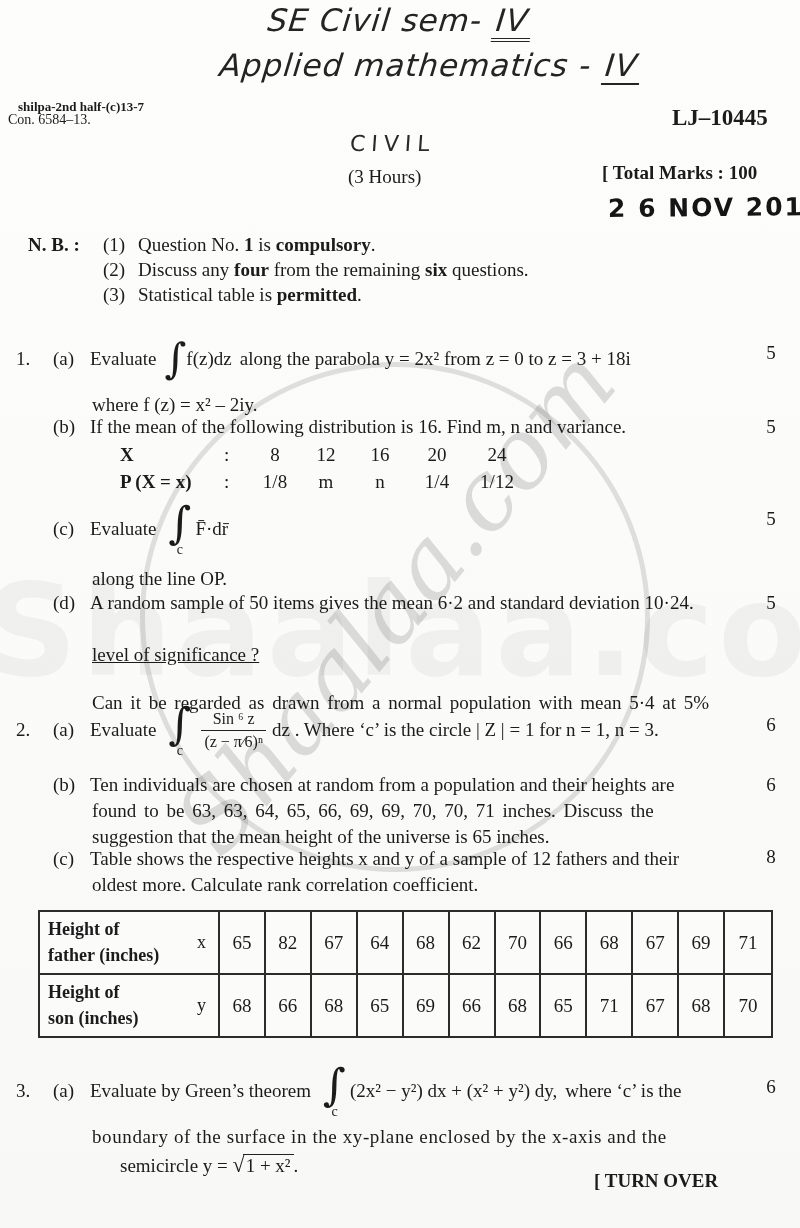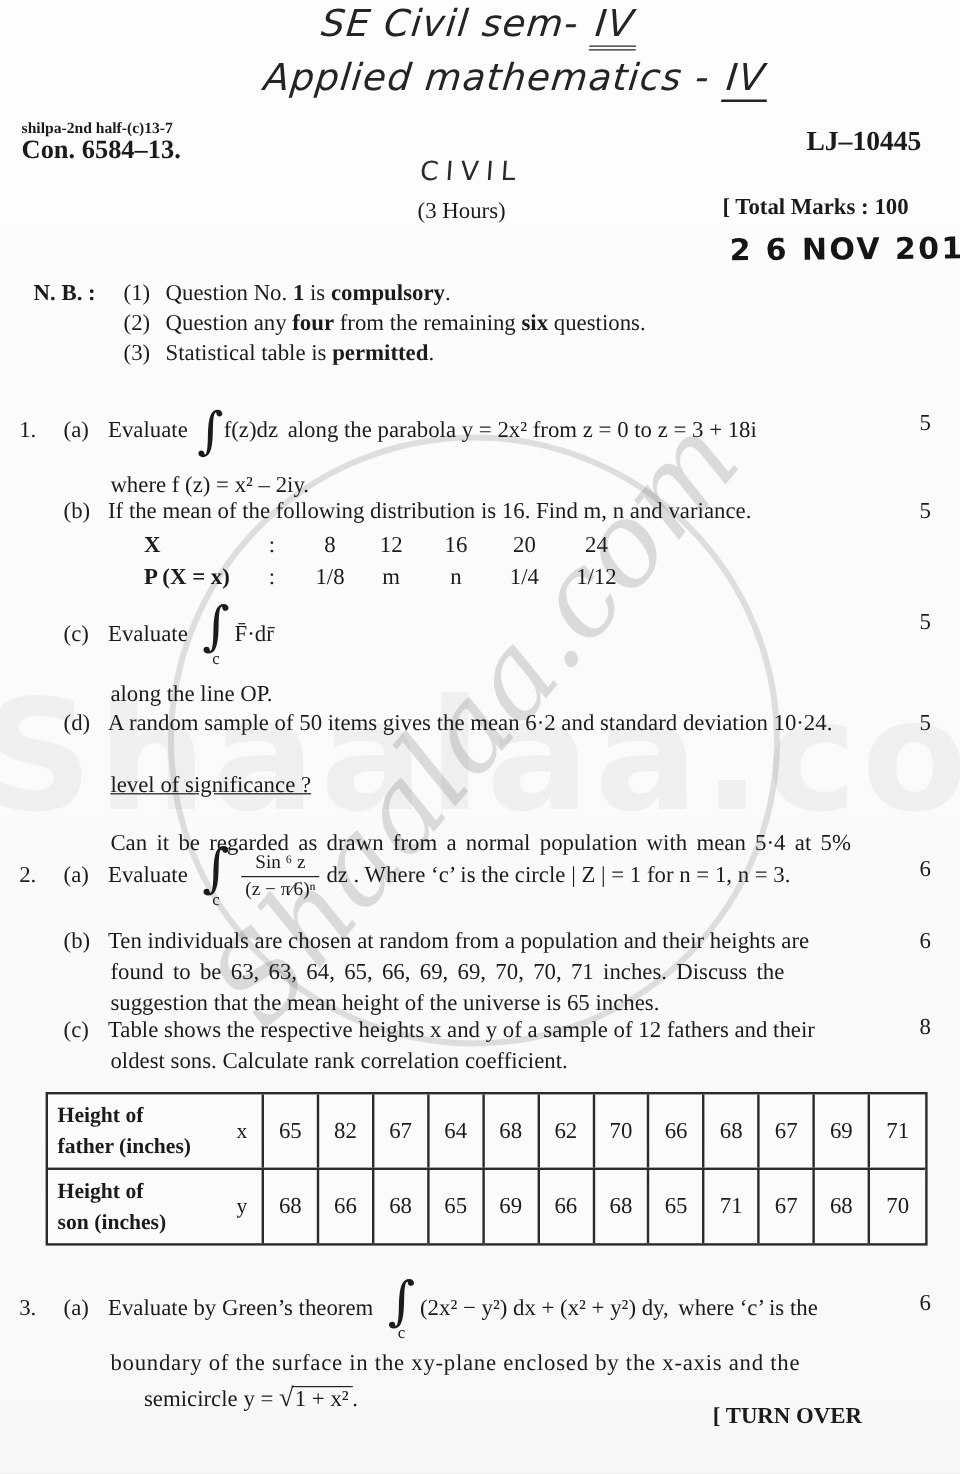--- a/index.html
+++ b/index.html
@@ -15,21 +15,21 @@
   .wm-diag{position:absolute;left:88px;top:552px;width:604px;text-align:center;font-family:"DejaVu Serif",serif;
            font-style:italic;font-size:96px;color:rgba(90,90,90,0.20);transform:rotate(-50deg);white-space:nowrap;}
 
   
   .hw{font-family:"DejaVu Sans",sans-serif;font-style:italic;color:#242424;letter-spacing:1px;transform:skewX(-6deg);}
   .hw1{left:268px;top:2px;font-size:31px;}
   .hw2{left:220px;top:47px;font-size:31px;}
   .hw-num-dbl{border-bottom:4px double #242424;padding:0 3px;}
   .hw-num-sgl{border-bottom:2px solid #242424;padding:0 3px;}
   .shilpa{left:18px;top:99px;font-size:13px;font-weight:bold;}
-  .con{left:18px;top:112px;font-size:22px;font-weight:bold;}
+  .con{left:8px;top:112px;font-size:14px;font-weight:normal;}
   .lj{left:672px;top:105px;font-size:23px;font-weight:bold;}
   .civil{left:350px;top:131px;font-size:22px;font-family:"DejaVu Sans",sans-serif;letter-spacing:6px;transform:skewX(-4deg);color:#2a2a2a;}
   .hours{left:348px;top:166px;font-size:19px;}
   .tmarks{left:602px;top:162px;font-size:19px;font-weight:bold;}
   .stamp{left:608px;top:193px;font-size:25px;font-family:"DejaVu Sans",sans-serif;font-weight:bold;
          letter-spacing:2px;color:#151515;transform:rotate(-0.5deg);}
 
   
   .nb-label{left:28px;top:234px;font-size:19px;font-weight:bold;}
   .nbnum1{left:103px;top:234px;font-size:19px;}
@@ -113,21 +113,21 @@
   <div class="abs lj">LJ–10445</div>
   <div class="abs civil">CIVIL</div>
   <div class="abs hours">(3 Hours)</div>
   <div class="abs tmarks">[ Total Marks : 100</div>
   <div class="abs stamp">2 6 NOV 2013</div>
 
   <div class="abs nb-label">N. B. :</div>
   <div class="abs nbnum1">(1)</div>
   <div class="abs nbtxt1"><span>Question No. </span><span class="bold">1</span><span> is </span><span class="bold">compulsory</span><span>.</span></div>
   <div class="abs nbnum2">(2)</div>
-  <div class="abs nbtxt2"><span>Question any </span><span class="bold">four</span><span> from the remaining </span><span class="bold">six</span><span> questions.</span></div>
+  <div class="abs nbtxt2"><span>Discuss any </span><span class="bold">four</span><span> from the remaining </span><span class="bold">six</span><span> questions.</span></div>
   <div class="abs nbnum3">(3)</div>
   <div class="abs nbtxt3"><span>Statistical table is </span><span class="bold">permitted</span><span>.</span></div>
 
   <div class="qline r-q1a">
     <span class="qnum">1.</span>
     <span class="qpart">(a)</span>
     <span class="lead">Evaluate</span>
     <span class="int">∫</span>
     <span class="integrand">f(z)dz</span>
     <span>along the parabola y = 2x² from z = 0 to z = 3 + 18i</span>
@@ -200,21 +200,21 @@
   <div class="abs marks" style="top:774px">6</div>
   <div class="abs cont wide l-q2b2">found to be 63, 63, 64, 65, 66, 69, 69, 70, 70, 71 inches. Discuss the</div>
   <div class="abs cont l-q2b3">suggestion that the mean height of the universe is 65 inches.</div>
 
   <div class="qline r-q2c">
     <span class="qnum"></span>
     <span class="qpart">(c)</span>
     <span>Table shows the respective heights x and y of a sample of 12 fathers and their</span>
   </div>
   <div class="abs marks" style="top:846px">8</div>
-  <div class="abs cont l-q2c2">oldest sons. Calculate rank correlation coefficient.</div>
+  <div class="abs cont l-q2c2">oldest more. Calculate rank correlation coefficient.</div>
 
   <div class="htable">
     <div class="trow">
       <div class="tlabel">
         <span><span>Height of</span><br><span>father (inches)</span></span>
         <span class="tvar">x</span>
       </div>
       <div class="cells"><div class="tcell">65</div><div class="tcell">82</div><div class="tcell">67</div><div class="tcell">64</div><div class="tcell">68</div><div class="tcell">62</div><div class="tcell">70</div><div class="tcell">66</div><div class="tcell">68</div><div class="tcell">67</div><div class="tcell">69</div><div class="tcell">71</div></div>
     </div>
     <div class="trow">

